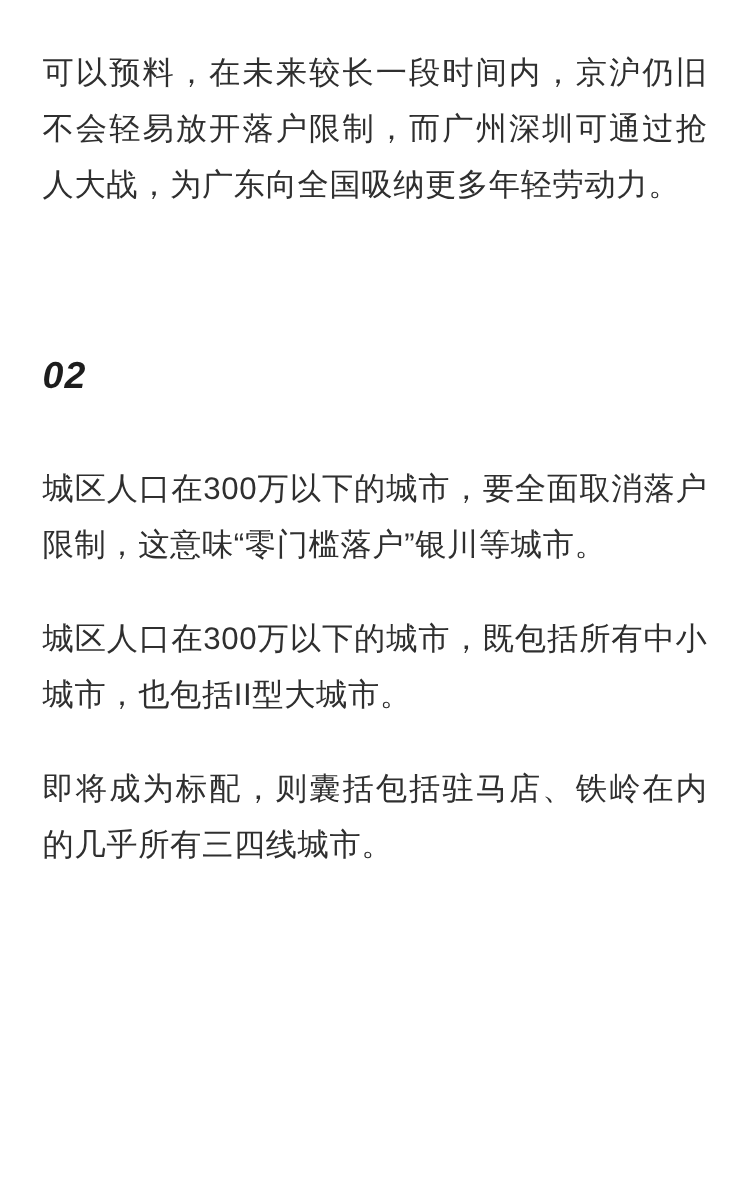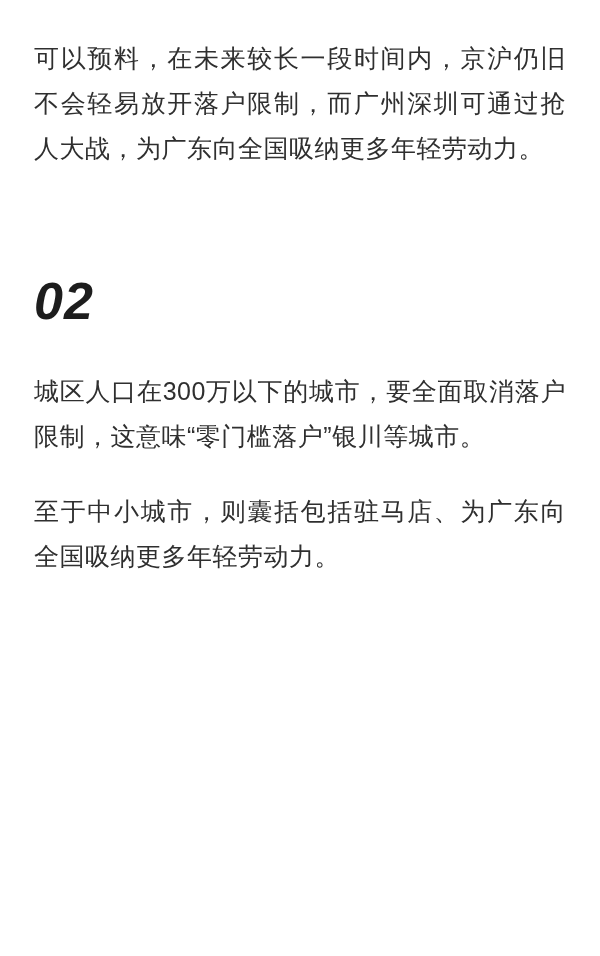--- a/index.html
+++ b/index.html
@@ -28,21 +28,21 @@
     color: #2f2f2f;
     margin: 0 0 34px 0;
     text-align: justify;
     word-break: break-all;
   }
   .para.first {
     margin-top: 12px;
     margin-bottom: 0;
   }
   .section-number {
-    font-size: 52px;
+    font-size: 30px;
     font-weight: bold;
     font-style: italic;
     color: #1d1d1d;
     margin: 0;
     padding: 0;
     letter-spacing: 1px;
     line-height: 44px;
   }
   .spacer-before-number {
     height: 108px;
@@ -62,17 +62,18 @@
   <p class="para first">可以预料，在未来较长一段时间内，京沪仍旧不会轻易放开落户限制，而广州深圳可通过抢人大战，为广东向全国吸纳更多年轻劳动力。</p>
 
   <div class="spacer-before-number"></div>
 
   <div class="section-number">02</div>
 
   <div class="spacer-after-number"></div>
 
   <p class="para tight">城区人口在300万以下的城市，要全面取消落户限制，这意味“零门槛落户”银川等城市。</p>
 
+  <p class="para tight">城区人口在300万以下的城市，既包括所有中小城市，也包括II型大城市。</p>
 
 
-  <p class="para tight">至于中小城市，则囊括包括驻马店、为广东向全国吸纳更多年轻劳动力。</p>
+  <p class="para tight">即将成为标配，则囊括包括驻马店、铁岭在内的几乎所有三四线城市。</p>
 
 </div>
 
 </body></html>

